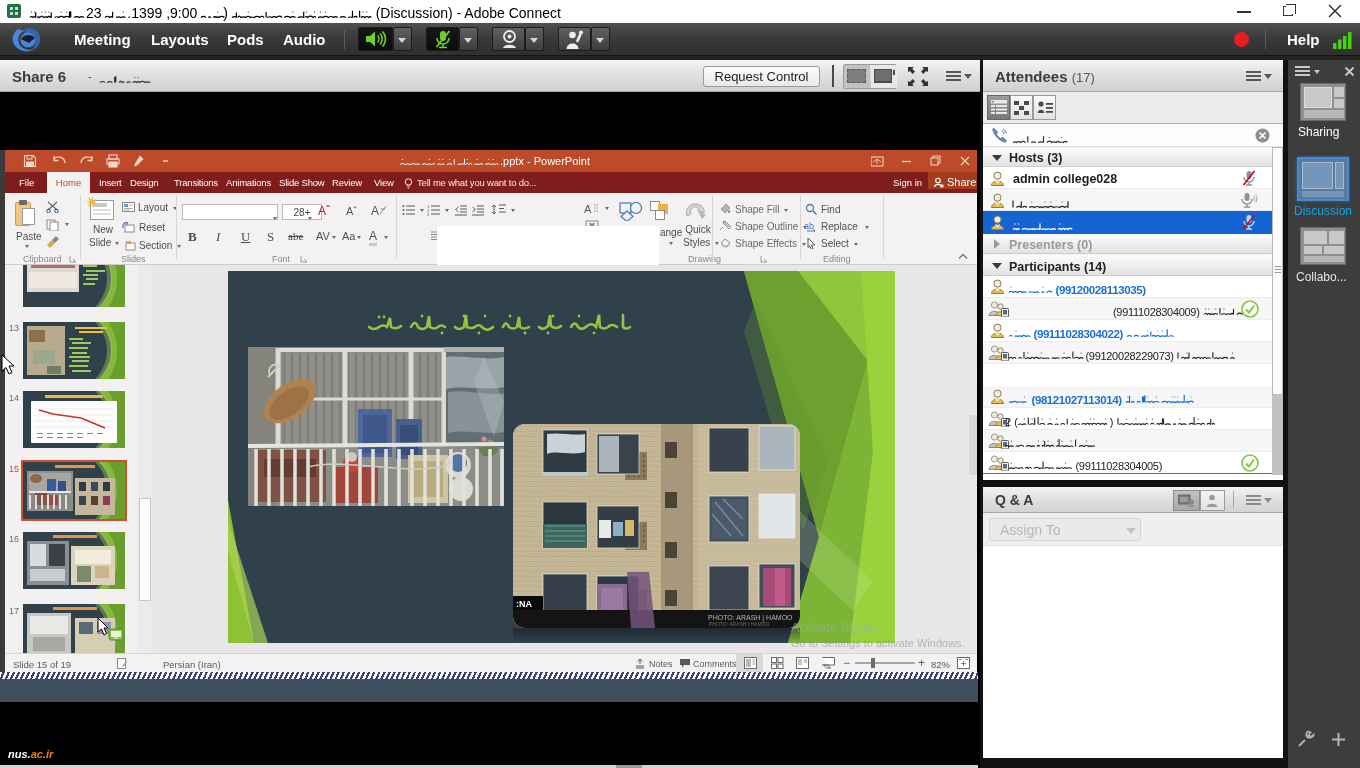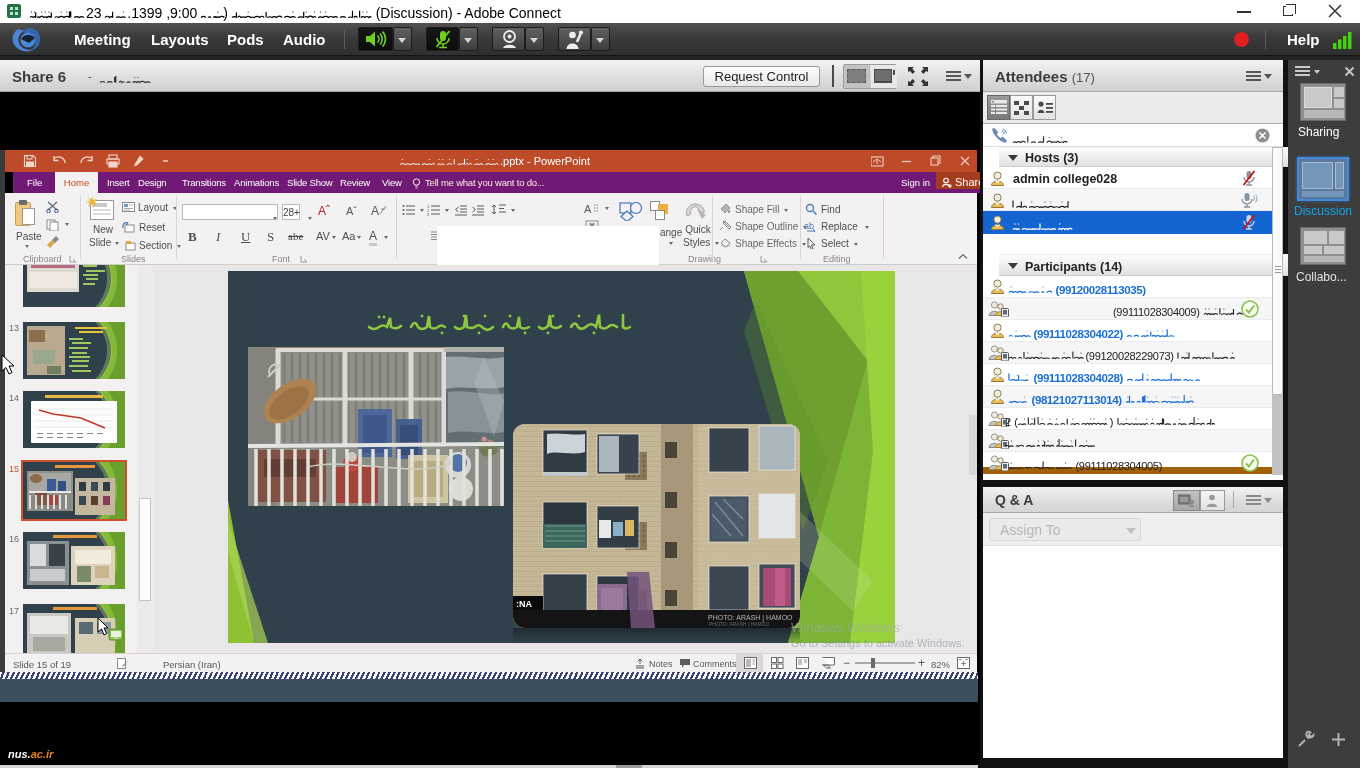--- a/index.html
+++ b/index.html
@@ -7,21 +7,21 @@
 #stage{position:relative;width:1360px;height:768px;}
 .sq{display:inline-block;vertical-align:middle;}
 .menuitem{color:#fff;font-weight:bold;font-size:15px;line-height:33px;position:absolute;top:0;}
 .tbbtn{position:absolute;top:4px;height:24px;border:1px solid #1c1c1c;background:linear-gradient(#606060,#3e3e3e);border-radius:2px;}
 .tbbtn.act{background:linear-gradient(#161616,#0c0c0c);}
 .dtri{position:absolute;left:4px;top:10px;width:0;height:0;border-left:4.5px solid transparent;border-right:4.5px solid transparent;border-top:5px solid #d5d5d5;}
 .podhdr{position:absolute;left:0;top:0;right:0;height:32px;background:linear-gradient(#f4f4f4,#dedede 55%,#d0d0d0);border-bottom:1px solid #a8a8a8;}
 .podtitle{position:absolute;left:12px;top:8px;font-size:15px;font-weight:bold;color:#3c3c3c;}
 .hamb{position:absolute;width:15px;height:11px;}
 .hamb div{height:2px;background:#575757;margin-bottom:2px;}
-.sechdr{position:absolute;left:16px;background:linear-gradient(#fcfcfc,#e9e9e9 70%,#e2e2e2);border-bottom:1px solid #cfcfcf;border-top:1px solid #f2f2f2;}
+.sechdr{position:absolute;left:0;background:linear-gradient(#fcfcfc,#e9e9e9 70%,#e2e2e2);border-bottom:1px solid #cfcfcf;border-top:1px solid #f2f2f2;}
 .rtxt{font-size:10px;color:#4e4e4e;}
 .glab{font-size:9px;color:#8a8784;}
 .rdiv{position:absolute;top:2px;height:64px;width:1px;background:#dad6d7;}
 .car{display:inline-block;width:0;height:0;border-left:2.6px solid transparent;border-right:2.6px solid transparent;border-top:3.4px solid #6a6a6a;vertical-align:middle;margin-left:2px;}
 </style></head>
 <body>
 <div id="stage">
 
 <div class="abs" style="left:0;top:0;width:1360px;height:23px;background:#fff">
   <div class="abs" style="left:7px;top:4px;width:14px;height:14px;background:#217346;border-radius:2px">
@@ -198,21 +198,21 @@
   <svg class="abs" style="left:866px;top:5px" width="100" height="12" viewBox="0 0 100 12">
     <g stroke="#f0cfc3" stroke-width="1.1" fill="none">
       <rect x="0" y="2" width="12" height="9"></rect>
               <path d="M2 7 L6 4 L10 7 M6 4.5 L6 9" stroke-width="1"></path>
       <path d="M31 6.5 L40 6.5" stroke-width="1.3"></path>
       <rect x="60" y="3" width="7" height="7"></rect>
               <path d="M62 3 L62 1 L69 1 L69 8 L67 8"></path>
       <path d="M90 2 L98 10 M98 2 L90 10" stroke-width="1.2"></path>
     </g>
   </svg>
-  <div class="abs" style="left:8px;top:22px;width:972px;height:21px;background:#701a75">
+  <div class="abs" style="left:0;top:22px;width:972px;height:21px;background:#7f1d1d">
     <div class="abs" style="left:14px;top:5px;color:#fff;font-size:9.5px">File</div>
     <div class="abs" style="left:42px;top:0;width:43px;height:21px;background:#f3f1f1;text-align:center;color:#c24c22;font-size:9.5px;line-height:22px">Home</div>
     <div class="abs" style="left:94px;top:5px;color:#fff;font-size:9.5px;letter-spacing:-0.2px">Insert</div>
     <div class="abs" style="left:125px;top:5px;color:#fff;font-size:9.5px;letter-spacing:-0.2px">Design</div>
     <div class="abs" style="left:169px;top:5px;color:#fff;font-size:9.5px;letter-spacing:-0.2px">Transitions</div>
     <div class="abs" style="left:221px;top:5px;color:#fff;font-size:9.5px;letter-spacing:-0.2px">Animations</div>
     <div class="abs" style="left:274px;top:5px;color:#fff;font-size:9.5px;letter-spacing:-0.2px">Slide Show</div>
     <div class="abs" style="left:327px;top:5px;color:#fff;font-size:9.5px;letter-spacing:-0.2px">Review</div>
     <div class="abs" style="left:369px;top:5px;color:#fff;font-size:9.5px;letter-spacing:-0.2px">View</div>
     <svg class="abs" style="left:399px;top:6px" width="10" height="12">
@@ -278,21 +278,21 @@
             </svg>
  <div class="rtxt abs" style="left:134px;top:29px">Reset</div>
  <svg class="abs" style="left:120px;top:48px" width="11" height="10">
               <rect x="1" y="2" width="9" height="7" fill="#fff" stroke="#8a8a8a"></rect>
               <rect x="1" y="0" width="5" height="3" fill="#e8a33d"></rect>
             </svg>
  <div class="rtxt abs" style="left:134px;top:47px">Section <span class="car"></span></div>
  <div class="rdiv" style="left:171px"></div>
  <div class="abs" style="left:177px;top:11px;width:96px;height:16px;background:#fff;border:1px solid #bcb8b9"></div>
  <div class="abs" style="left:266px;top:16px"><span class="car"></span></div>
- <div class="abs" style="left:277px;top:11px;width:18px;height:16px;background:#fff;border:1px solid #bcb8b9;font-size:10px;color:#444;line-height:15px;text-align:center">28+</div>
+ <div class="abs" style="left:277px;top:11px;width:40px;height:16px;background:#fff;border:1px solid #bcb8b9;font-size:10px;color:#444;line-height:15px;text-align:center">28+</div>
  <div class="abs" style="left:301px;top:16px"><span class="car"></span></div>
  <div class="abs rtxt" style="left:313px;top:11px;font-size:12px;color:#b91c1c">Aˆ</div>
  <div class="abs rtxt" style="left:341px;top:12px;font-size:11px;color:#555">Aˇ</div>
  <div class="abs rtxt" style="left:366px;top:11px;font-size:12px;color:#555">A</div>
             <svg class="abs" style="left:374px;top:12px" width="8" height="10">
               <path d="M1 9 L7 1 M2 4 L6 4" stroke="#888" stroke-width="1"></path>
             </svg>
  <div class="abs" style="left:183px;top:36px;font-size:13px;color:#4e4e4e;font-weight:bold;font-family:'Liberation Serif',serif">B</div>
  <div class="abs" style="left:211px;top:36px;font-size:13px;color:#4e4e4e;font-style:italic;font-family:'Liberation Serif',serif">I</div>
  <div class="abs" style="left:236px;top:36px;font-size:13px;color:#4e4e4e;text-decoration:underline;font-family:'Liberation Serif',serif">U</div>
@@ -740,21 +740,21 @@
  <rect x="30" y="48" width="44" height="4" fill="#c0c8cc"></rect>
  <rect x="0" y="186" width="287" height="18" fill="#141414"></rect>
  <text x="195" y="196" font-size="7" fill="#b8b8b8" font-family="Liberation Sans">PHOTO: ARASH | HAMOO</text>
  <text x="196" y="202" font-size="5" fill="#6a6a6a" font-family="Liberation Sans">PHOTO: ARASH | HAMOO</text>
  <rect x="0" y="172" width="30" height="14" fill="#0a0a0a"></rect>
  <text x="3" y="183" font-size="9" fill="#fff" font-weight="bold" font-family="Liberation Sans">:NA</text>
  <path d="M136 148 L142 204 L118 204 L114 148 Z" fill="#74547c" opacity="0.85"></path>
 </svg></div>
  <div class="abs" style="left:285px;top:357px;width:287px;height:15px;background:linear-gradient(rgba(15,20,26,0.5),rgba(49,65,76,0))"></div>
 </div>
-    <div class="abs" style="left:786px;top:355px;font-size:13px;color:rgba(160,170,178,0.6)">Windows Windows</div>
+    <div class="abs" style="left:786px;top:355px;font-size:13px;color:rgba(160,170,178,0.6)">Activate Styles</div>
     <div class="abs" style="left:786px;top:372px;font-size:11px;color:rgba(130,140,150,0.55)">Go to Settings to activate Windows.</div>
     <div class="abs" style="left:964px;top:150px;width:8px;height:60px;background:#d8d6d6"></div>
   </div>
   <div class="abs" style="left:0;top:503px;width:972px;height:19px;background:#f3f1f1;border-top:1px solid #d8d4d4;font-size:10px;color:#5a5a5a">
     <div class="abs" style="left:8px;top:5px;font-size:9.5px">Slide 15 of 19</div>
     <svg class="abs" style="left:112px;top:4px" width="12" height="11">
               <rect x="0.5" y="0.5" width="8" height="10" fill="#fff" stroke="#8a8a8a"></rect>
               <path d="M11 2 L6 7 L5 9 L7 8 Z" fill="#8a8a8a"></path>
             </svg>
     <div class="abs" style="left:158px;top:5px;font-size:9.5px">Persian (Iran)</div>
@@ -918,20 +918,24 @@
             <circle cx="2.0" cy="3.0" r="0.65" fill="#fff"></circle>
             <circle cx="5.3" cy="3.0" r="0.65" fill="#fff"></circle>
             <circle cx="46.8" cy="3.0" r="0.65" fill="#fff"></circle>
           </svg></span>
         <svg class="abs" style="left:258px;top:3px" width="16" height="17" viewBox="0 0 16 17">
       <rect x="5.5" y="1" width="5" height="8" rx="2.5" fill="#c8d4e8"></rect>
       <path d="M3 7 A5 5 0 0 0 13 7 M8 12 L8 14.5 M5 15 L11 15" stroke="#c8d4e8" stroke-width="1.4" fill="none"></path>
       <path d="M13.5 1 L2.5 15" stroke="#cc1111" stroke-width="1.8"></path>
         </svg>
       </div>
+      <div class="sechdr" style="top:174px;width:300px;height:20px">
+    <div class="abs" style="left:11px;top:4px;width:0;height:0;border-top:5px solid transparent;border-bottom:5px solid transparent;border-left:6px solid #9a9a9a"></div>
+    <div class="abs" style="left:26px;top:3px;font-size:12.5px;font-weight:bold;color:#9a9a9a">Presenters (0)</div>
+  </div>
       <div class="sechdr" style="top:194px;width:300px;height:22px">
     <div class="abs" style="left:9px;top:8px;width:0;height:0;border-left:5px solid transparent;border-right:5px solid transparent;border-top:6px solid #3a3a3a"></div>
     <div class="abs" style="left:26px;top:5px;font-size:12.5px;font-weight:bold;color:#222">Participants (14)</div>
   </div>
       <div class="abs" style="left:0;top:216px;width:289px;height:22px;background:#fff;border-bottom:1px solid #ececec">
         <svg class="abs" style="left:6px;top:2px" width="17" height="17" viewBox="0 0 17 17">
       <circle cx="8.5" cy="5.6" r="3.6" fill="#f2ecda" stroke="#8a7a52" stroke-width="1"></circle>
       <path d="M2.5 15.5 C2.5 9.5 14.5 9.5 14.5 15.5 Z" fill="#e8bf55" stroke="#9a7a32" stroke-width="1"></path>
       <path d="M6.5 10.5 L8.5 12.5 L10.5 10.5" fill="none" stroke="#f8f4e8" stroke-width="1.1"></path>
         </svg>
@@ -994,37 +998,20 @@
             <path d="M15.0 8.5 L15.0 2.1 M63.9 8.5 L63.9 1.5" stroke="#222" stroke-width="1.1" fill="none"></path>
             <circle cx="18.9" cy="3.0" r="0.60" fill="#222"></circle>
             <circle cx="32.4" cy="3.0" r="0.60" fill="#222"></circle>
             <circle cx="55.1" cy="3.0" r="0.60" fill="#222"></circle>
             <circle cx="72.1" cy="3.0" r="0.60" fill="#222"></circle>
           </svg>&nbsp;<span style="color:#222;font-size:11px;letter-spacing:-0.3px">(99120028229073)</span>&nbsp;<svg class="sq" width="56" height="11" style="overflow:visible;">
             <path d="M0 8.5 M1.2 8.5 M3.4 8.5 q1.7 -2.4 3.4 0 q2.1 -1.7 4.2 0 M12.2 8.5 M14.4 8.5 q2.1 -1.8 4.1 0 q1.9 -2.4 3.8 0 q1.6 -1.5 3.2 0 q1.6 -2.5 3.2 0 q2.0 -1.5 3.9 0 M34.9 8.5 M36.1 8.5 q2.2 -1.2 4.5 0 q1.9 -1.6 3.8 0 q2.9 -2.3 5.7 0 M52.2 8.5 q2.3 -1.7 4.5 0" stroke="#222" stroke-width="1.1" fill="none"></path>
             <path d="M0.0 8.5 L0.0 2.4 M11.0 8.5 L11.0 2.6 M34.9 8.5 L34.9 2.2" stroke="#222" stroke-width="1.1" fill="none"></path>
             <circle cx="8.9" cy="3.0" r="0.60" fill="#222"></circle>
             <circle cx="54.5" cy="3.0" r="0.60" fill="#222"></circle>
-          </svg></span>
-      </div>
-      <div class="abs" style="left:0;top:304px;width:289px;height:22px;background:#fff;border-bottom:1px solid #ececec">
-        <svg class="abs" style="left:6px;top:2px" width="17" height="17" viewBox="0 0 17 17">
-      <circle cx="8.5" cy="5.6" r="3.6" fill="#f2ecda" stroke="#8a7a52" stroke-width="1"></circle>
-      <path d="M2.5 15.5 C2.5 9.5 14.5 9.5 14.5 15.5 Z" fill="#e8bf55" stroke="#9a7a32" stroke-width="1"></path>
-      <path d="M6.5 10.5 L8.5 12.5 L10.5 10.5" fill="none" stroke="#f8f4e8" stroke-width="1.1"></path>
-        </svg>
-        <span class="abs" style="left:26px;top:4px;white-space:nowrap"><svg class="sq" width="20" height="11" style="overflow:visible;">
-            <path d="M0 8.5 M1.2 8.5 q2.9 -1.7 5.8 0 q1.3 -1.3 2.6 0 M10.8 8.5 q2.8 -1.0 5.6 0 q1.5 -1.2 3.1 0 M21.7 8.5" stroke="#1b6fd4" stroke-width="1.2" fill="none"></path>
-            <path d="M0.0 8.5 L0.0 1.4 M9.6 8.5 L9.6 3.3" stroke="#1b6fd4" stroke-width="1.2" fill="none"></path>
-            <circle cx="8.3" cy="3.0" r="0.60" fill="#1b6fd4"></circle>
-            <circle cx="18.0" cy="3.0" r="0.60" fill="#1b6fd4"></circle>
-          </svg>&nbsp;<span style="font-weight:bold;color:#1b6fd4;font-size:11.5px;letter-spacing:-0.4px">(99111028304028)</span>&nbsp;<svg class="sq" width="76" height="11" style="overflow:visible;">
-            <path d="M0 8.5 q2.9 -2.2 5.8 0 M8.0 8.5 q2.0 -1.4 4.0 0 q1.9 -1.9 3.8 0 M17.0 8.5 M19.2 8.5 q1.4 -2.0 2.8 0 M24.2 8.5 q2.0 -1.9 4.0 0 q2.9 -1.9 5.9 0 q2.6 -1.2 5.2 0 q2.5 -1.1 4.9 0 M45.4 8.5 q1.3 -2.5 2.6 0 q1.4 -2.2 2.8 0 q1.7 -1.9 3.4 0 M56.5 8.5 q2.1 -1.9 4.1 0 q2.7 -1.0 5.5 0 M68.3 8.5 q2.3 -1.4 4.5 0 M75.0 8.5" stroke="#1b6fd4" stroke-width="1.2" fill="none"></path>
-            <path d="M15.8 8.5 L15.8 1.5 M44.2 8.5 L44.2 1.5" stroke="#1b6fd4" stroke-width="1.2" fill="none"></path>
-            <circle cx="20.6" cy="3.0" r="0.60" fill="#1b6fd4"></circle>
           </svg></span>
       </div>
       <div class="abs" style="left:0;top:326px;width:289px;height:22px;background:#f6f6f6;border-bottom:1px solid #ececec">
         <svg class="abs" style="left:6px;top:2px" width="17" height="17" viewBox="0 0 17 17">
       <circle cx="8.5" cy="5.6" r="3.6" fill="#f2ecda" stroke="#8a7a52" stroke-width="1"></circle>
       <path d="M2.5 15.5 C2.5 9.5 14.5 9.5 14.5 15.5 Z" fill="#e8bf55" stroke="#9a7a32" stroke-width="1"></path>
       <path d="M6.5 10.5 L8.5 12.5 L10.5 10.5" fill="none" stroke="#f8f4e8" stroke-width="1.1"></path>
         </svg>
         <span class="abs" style="left:26px;top:4px;white-space:nowrap"><svg class="sq" width="18" height="11" style="overflow:visible;">
             <path d="M0 8.5 q1.4 -1.3 2.8 0 q2.6 -2.4 5.3 0 q2.7 -1.5 5.4 0 q1.9 -1.7 3.9 0 M19.6 8.5" stroke="#1b6fd4" stroke-width="1.2" fill="none"></path>
@@ -1088,21 +1075,21 @@
             <circle cx="6.4" cy="3.0" r="0.60" fill="#222"></circle>
             <circle cx="33.4" cy="3.0" r="0.60" fill="#222"></circle>
             <circle cx="38.3" cy="3.0" r="0.60" fill="#222"></circle>
             <circle cx="43.0" cy="3.0" r="0.60" fill="#222"></circle>
             <circle cx="52.7" cy="3.0" r="0.60" fill="#222"></circle>
             <circle cx="57.0" cy="3.0" r="0.60" fill="#222"></circle>
             <circle cx="66.2" cy="3.0" r="0.60" fill="#222"></circle>
             <circle cx="81.5" cy="3.0" r="0.60" fill="#222"></circle>
           </svg></span>
       </div>
-      <div class="abs" style="left:0;top:392px;width:289px;height:22px;background:#fff;border-bottom:7px solid #a16207">
+      <div class="abs" style="left:0;top:392px;width:289px;height:22px;background:#fff;border-bottom:1px solid #a16207">
         <svg class="abs" style="left:5px;top:2px" width="22" height="17" viewBox="0 0 22 17">
       <circle cx="6.5" cy="5" r="3.1" fill="#eeeae0" stroke="#9a9a92" stroke-width="1"></circle>
       <path d="M1 15.5 C1 10 12 10 12 15.5 Z" fill="#c9c5bb" stroke="#8a8a82" stroke-width="1"></path>
       <circle cx="12.5" cy="6.5" r="2.7" fill="#f2ecda" stroke="#8a7a52" stroke-width="0.9"></circle>
       <path d="M7.5 15.5 C7.5 10.5 17.5 10.5 17.5 15.5 Z" fill="#e8bf55" stroke="#9a7a32" stroke-width="0.9"></path>
       <rect x="13.5" y="8.5" width="7" height="8.5" rx="1" fill="#f0f0f0" stroke="#5a5a5a" stroke-width="1"></rect>
       <rect x="15" y="10" width="4" height="4.5" fill="#5a6a7a"></rect>
         </svg>
         <span class="abs" style="left:26px;top:4px;white-space:nowrap"><svg class="sq" width="62" height="11" style="overflow:visible;">
             <path d="M0 8.5 q2.2 -1.2 4.3 0 q2.9 -1.6 5.8 0 q2.0 -1.5 4.1 0 M16.3 8.5 q1.5 -2.3 2.9 0 q1.7 -2.6 3.4 0 M24.9 8.5 q2.8 -2.5 5.5 0 q1.8 -1.0 3.7 0 M35.3 8.5 q2.5 -2.0 4.9 0 q2.3 -1.4 4.7 0 M47.1 8.5 q1.5 -1.2 2.9 0 q2.5 -1.5 4.9 0 q1.4 -1.9 2.9 0 q2.5 -1.4 5.0 0 M65.1 8.5" stroke="#222" stroke-width="1.1" fill="none"></path>

